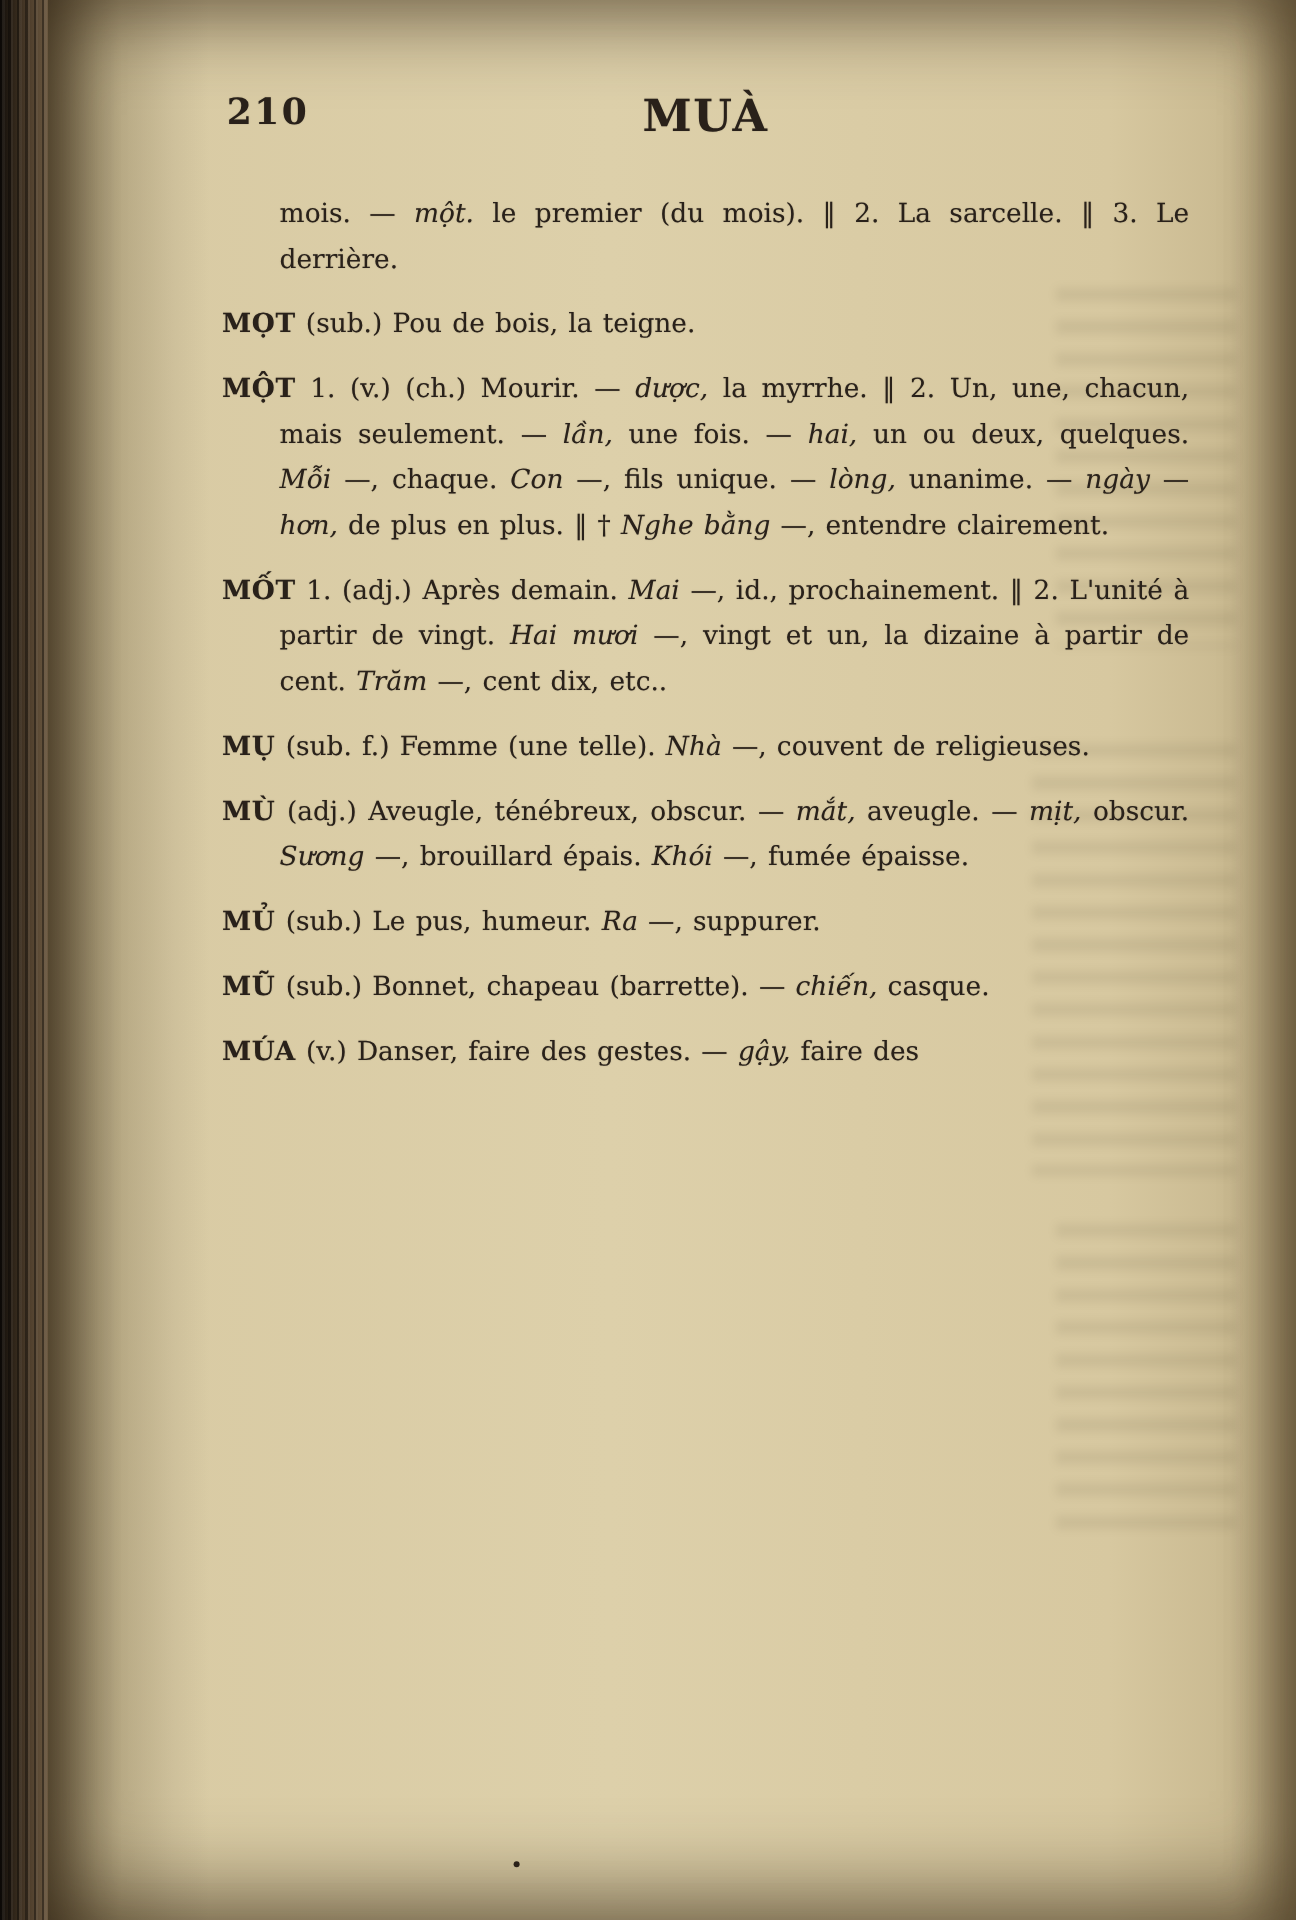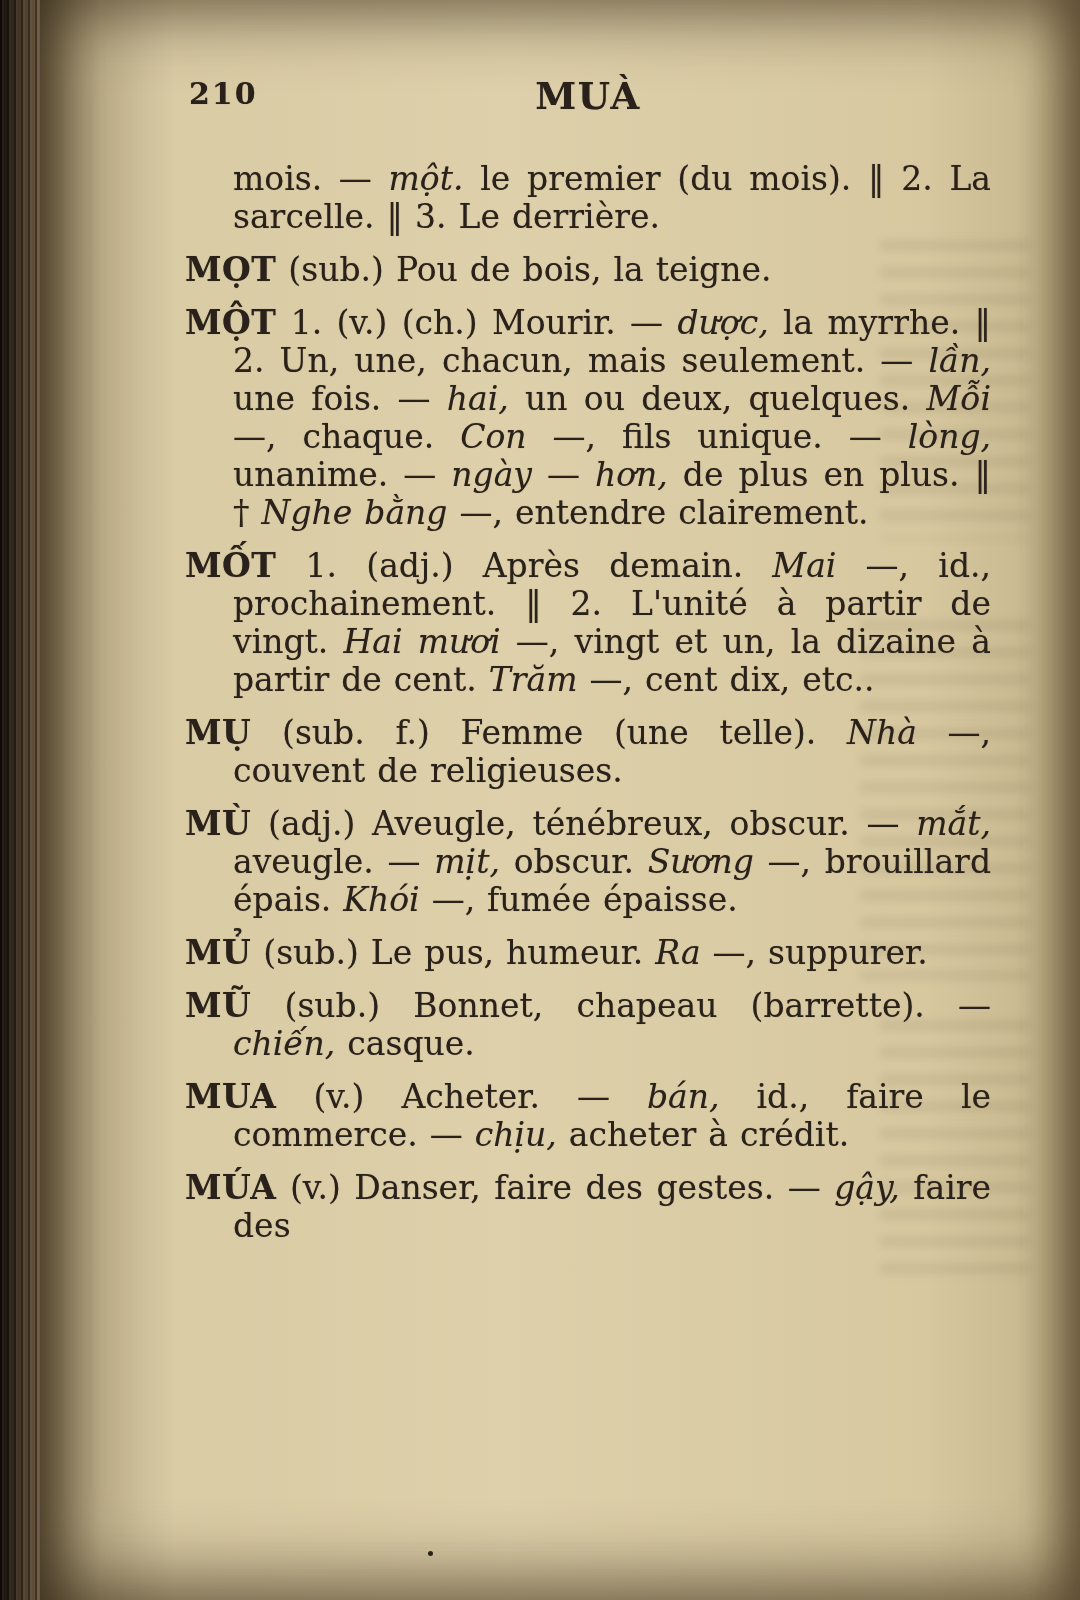--- a/index.html
+++ b/index.html
@@ -29,21 +29,21 @@
   }
   .content{
     position:absolute;left:185px;top:74px;width:806px;color:#29211a;
     text-shadow:0 0 1px rgba(41,33,26,.35);
   }
   .header{position:relative;height:42px;}
   .page-number{position:absolute;left:4px;top:2px;font-size:30px;font-weight:bold;letter-spacing:2px;}
   .title{text-align:center;font-size:37px;font-weight:bold;letter-spacing:1.5px;}
   .entries{margin-top:44px;}
   .entry{
-    font-size:33px;line-height:38px;margin:0 0 15px 0;
+    font-size:22px;line-height:38px;margin:0 0 15px 0;
     text-align:justify;padding-left:48px;text-indent:-48px;word-spacing:1.5px;
   }
   .entry.cont{text-indent:0;}
   .hw{font-weight:bold;letter-spacing:.5px;}
   .it{font-style:italic;}
   .smudge{
     position:absolute;pointer-events:none;opacity:.12;filter:blur(4px);
     background:repeating-linear-gradient(180deg,rgba(88,78,52,.85) 0 11px,transparent 11px 27px);
   }
   .dot{position:absolute;width:5px;height:5px;border-radius:50%;background:#2a2119;}
@@ -67,19 +67,18 @@
     </div>
     <div class="entries">
         <p class="entry cont"><span class="rm">mois. — </span><span class="it">một.</span><span class="rm"> le premier (du mois). ‖ 2. La sarcelle. ‖ 3. Le derrière.</span></p>
         <p class="entry"><span class="hw">MỌT</span> <span class="rm">(sub.) Pou de bois, la teigne.</span></p>
         <p class="entry"><span class="hw">MỘT</span> <span class="rm">1. (v.) (ch.) Mourir. — </span><span class="it">dược,</span><span class="rm"> la myrrhe. ‖ 2. Un, une, chacun, mais seulement. — </span><span class="it">lần,</span><span class="rm"> une fois. — </span><span class="it">hai,</span><span class="rm"> un ou deux, quelques. </span><span class="it">Mỗi</span><span class="rm"> —, chaque. </span><span class="it">Con</span><span class="rm"> —, fils unique. — </span><span class="it">lòng,</span><span class="rm"> unanime. — </span><span class="it">ngày</span><span class="rm"> — </span><span class="it">hơn,</span><span class="rm"> de plus en plus. ‖ † </span><span class="it">Nghe bằng</span><span class="rm"> —, entendre clairement.</span></p>
         <p class="entry"><span class="hw">MỐT</span> <span class="rm">1. (adj.) Après demain. </span><span class="it">Mai</span><span class="rm"> —, id., prochainement. ‖ 2. L'unité à partir de vingt. </span><span class="it">Hai mươi</span><span class="rm"> —, vingt et un, la dizaine à partir de cent. </span><span class="it">Trăm</span><span class="rm"> —, cent dix, etc..</span></p>
         <p class="entry"><span class="hw">MỤ</span> <span class="rm">(sub. f.) Femme (une telle). </span><span class="it">Nhà</span><span class="rm"> —, couvent de religieuses.</span></p>
         <p class="entry"><span class="hw">MÙ</span> <span class="rm">(adj.) Aveugle, ténébreux, obscur. — </span><span class="it">mắt,</span><span class="rm"> aveugle. — </span><span class="it">mịt,</span><span class="rm"> obscur. </span><span class="it">Sương</span><span class="rm"> —, brouillard épais. </span><span class="it">Khói</span><span class="rm"> —, fumée épaisse.</span></p>
         <p class="entry"><span class="hw">MỦ</span> <span class="rm">(sub.) Le pus, humeur. </span><span class="it">Ra</span><span class="rm"> —, suppurer.</span></p>
         <p class="entry"><span class="hw">MŨ</span> <span class="rm">(sub.) Bonnet, chapeau (barrette). — </span><span class="it">chiến,</span><span class="rm"> casque.</span></p>
-        <p class="entry"><span class="hw">MUA</span> <span class="rm">(v.) Acheter. — </span><span class="it">bán,</span><span class="rm"> id., faire le commerce. — </span><span class="it">chịu,</span><span class="rm"> acheter à crédit.</span></p>
         <p class="entry"><span class="hw">MÚA</span> <span class="rm">(v.) Danser, faire des gestes. — </span><span class="it">gậy,</span><span class="rm"> faire des</span></p>
       </div>
   </div>
 
   <div class="dot" style="left:428px;top:1551px;"></div>
 </div>
 
 </body></html>

